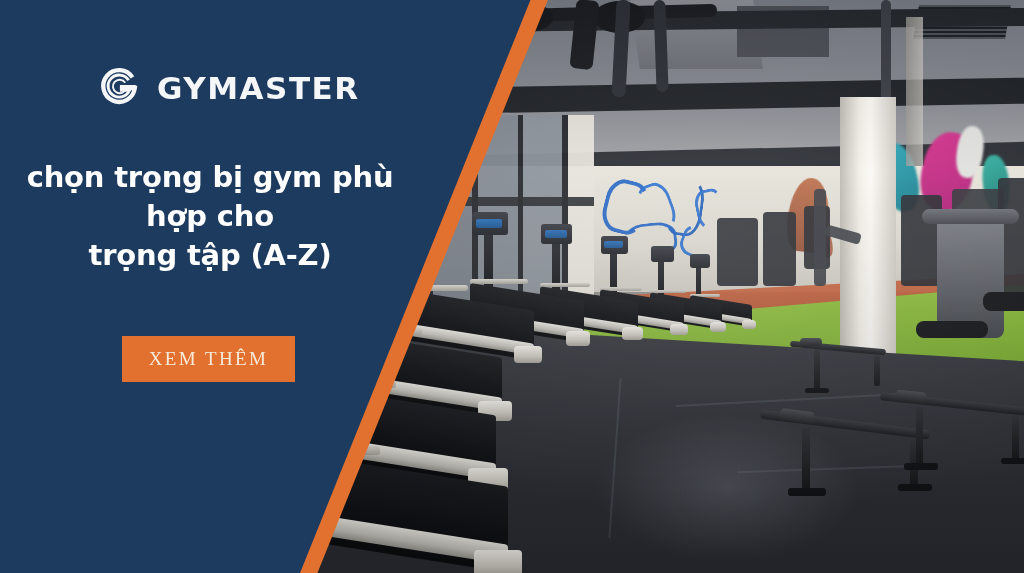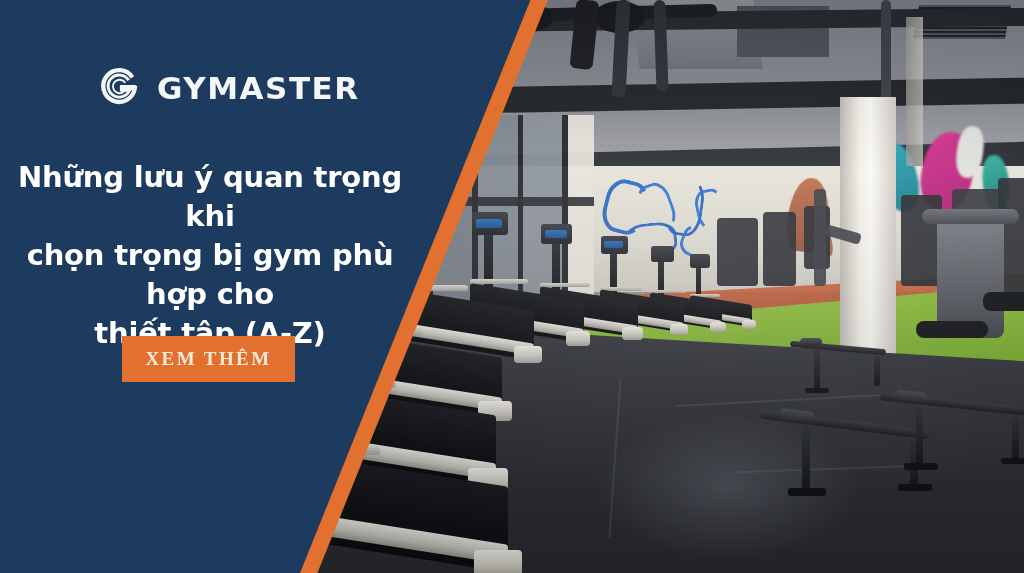--- a/index.html
+++ b/index.html
@@ -295,21 +295,21 @@
     border:none;
     display:flex;align-items:center;justify-content:center;
     cursor:pointer;
     padding:0;
   }
   .cta-label{
     font-family:"Liberation Serif", serif;
     font-size:19px;
     letter-spacing:2.4px;
     color:#f7ead9;
-    font-weight:700;
+    font-weight:400;
   }
 </style>
 </head>
 <body>
 
 <div class="banner">
 
   <div class="photo">
     <div class="ph-base"></div>
     <div class="ph-ceiling"></div>
@@ -504,23 +504,22 @@
           <path stroke-width="9" d="M78 28 A33 33 0 1 0 83 50 L52 50"></path>
           <path stroke-width="6" d="M70 34 A23 23 0 1 0 73 50 L52 50"></path>
           <path stroke-width="4" d="M63 39 A14 14 0 1 0 65 50 L52 50"></path>
         </g>
         <path d="M52 44 L86 44 L72 58 L52 58 Z" fill="#f4f6f8"></path>
       </svg>
       <span class="wordmark">GYMASTER</span>
     </div>
 
     <div class="headline">
-      <div>Những lưu ý quan trọng khi</div>
       <div>chọn trọng bị gym phù hợp cho</div>
-      <div>thiết tập (A-Z)</div>
+      <div>trọng tập (A-Z)</div>
     </div>
 
     <button class="cta">
       <span class="cta-label">XEM THÊM</span>
     </button>
 
   </div>
 </div>
 
 </body></html>

